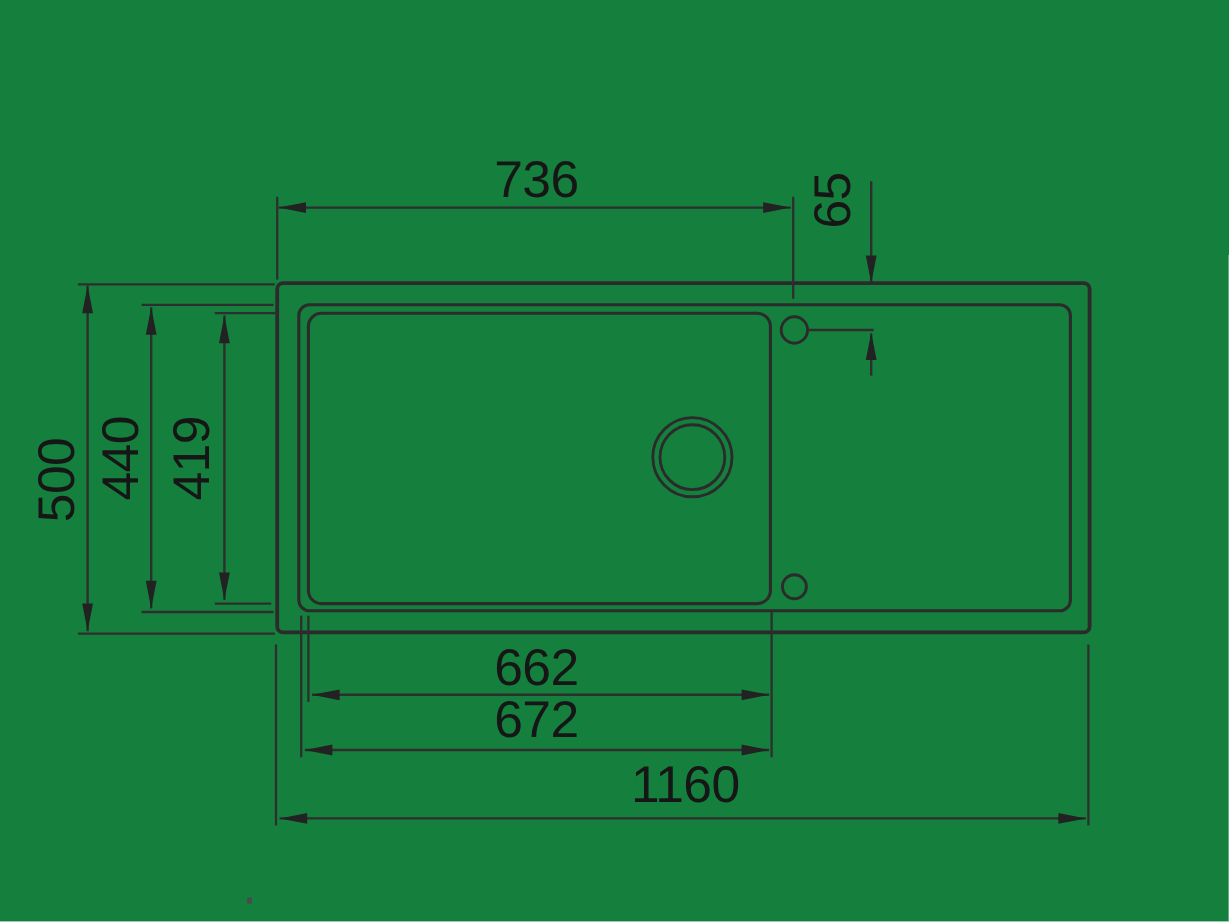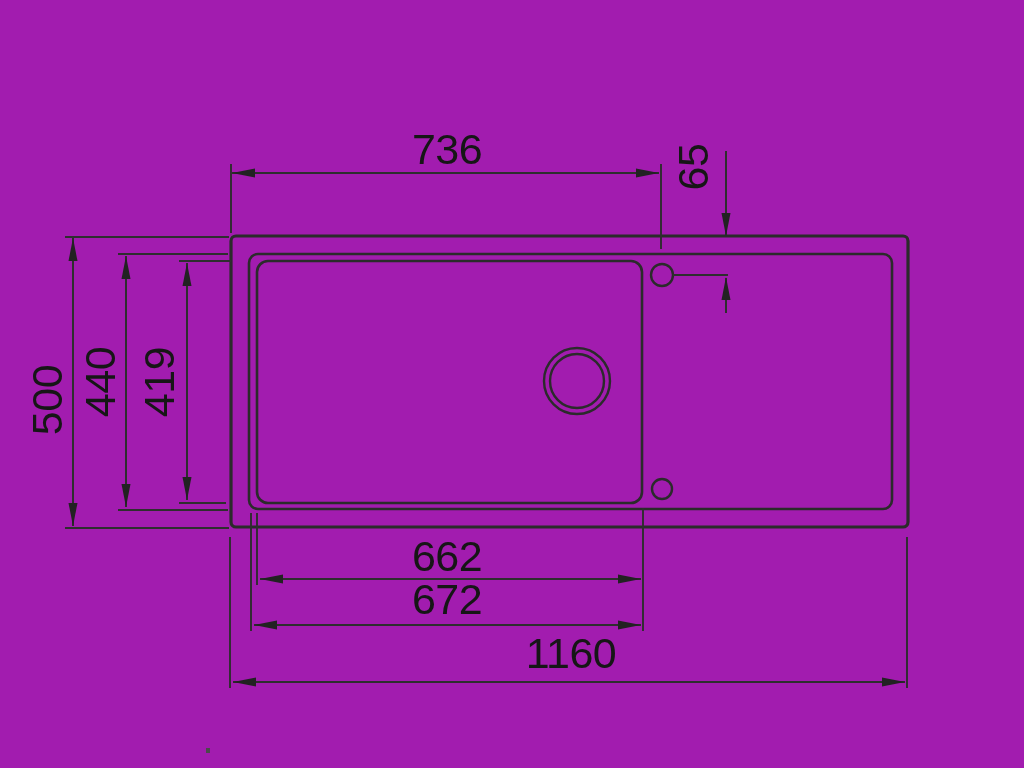--- a/index.html
+++ b/index.html
@@ -8,21 +8,21 @@
     background: #ffffff;
     width: 1024px;
     height: 768px;
     overflow: hidden;
     font-family: "Liberation Sans", sans-serif;
   }
   .canvas {
     position: relative;
     width: 1024px;
     height: 768px;
-    background: #a21caf;
+    background: #15803d;
   }
   svg { display: block; }
 
   
   .outline     { fill: none; stroke: #2b2b2b; stroke-width: 3.2; }
   .rim         { fill: none; stroke: #2b2b2b; stroke-width: 2.6; }
   .bowl        { fill: none; stroke: #2b2b2b; stroke-width: 2.6; }
   .circle-line { fill: none; stroke: #2b2b2b; stroke-width: 2.4; }
   .dim-line    { stroke: #2e2e2e; stroke-width: 2; fill: none; }
   .ext-line    { stroke: #2e2e2e; stroke-width: 1.9; fill: none; }

